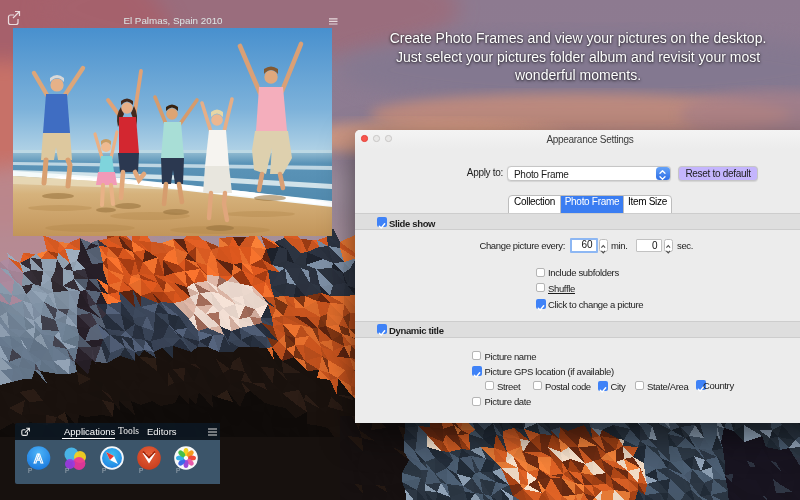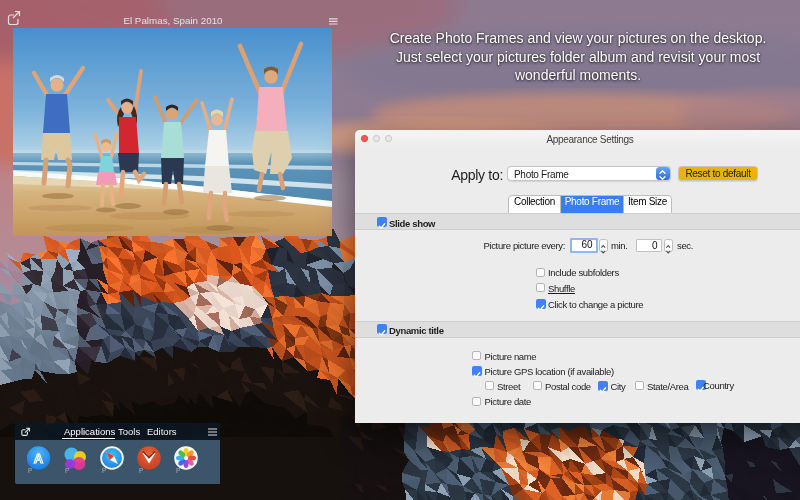--- a/index.html
+++ b/index.html
@@ -2062,44 +2062,44 @@
 wonderful moments.
 </div>
 
 <div class="abs" style="left:355px;top:130px;width:470px;height:293px;background:#ececec;border-radius:5px 5px 0 0;box-shadow:0 12px 32px rgba(0,0,0,0.55);">
   <div class="abs" style="left:0;top:0;width:470px;height:19px;background:linear-gradient(#f4f4f4,#ececec);border-radius:5px 5px 0 0;"></div>
   <div class="abs" style="left:6.3px;top:5.3px;width:6.4px;height:6.4px;border-radius:50%;background:#f9564e;border:0.5px solid #e4423a;box-sizing:border-box;"></div>
   <div class="abs" style="left:18.3px;top:5.3px;width:6.4px;height:6.4px;border-radius:50%;background:#e9e8e7;border:0.5px solid #c9c7c6;box-sizing:border-box;"></div>
   <div class="abs" style="left:30.3px;top:5.3px;width:6.4px;height:6.4px;border-radius:50%;background:#e9e8e7;border:0.5px solid #c9c7c6;box-sizing:border-box;"></div>
   <div class="abs" style="left:0;top:4px;width:470px;text-align:center;font-size:10px;letter-spacing:-0.3px;color:#3c3c3c;">Appearance Settings</div>
 
-  <div class="lb" style="left:48px;top:37px;width:100px;text-align:right;font-size:14px;letter-spacing:-0.3px;">Apply to:</div>
+  <div class="lb" style="left:48px;top:37px;width:100px;text-align:right;font-size:10px;letter-spacing:-0.3px;">Apply to:</div>
   <div class="abs" style="left:152px;top:35.5px;width:164px;height:15.5px;background:#fff;border:1px solid #c6c6c6;border-radius:4px;box-sizing:border-box;box-shadow:0 0.5px 1px rgba(0,0,0,0.1);">
     <div class="lb" style="left:6px;top:2px;font-size:10px;letter-spacing:-0.3px;">Photo Frame</div>
     <div class="abs" style="right:0.5px;top:0.5px;width:13.5px;height:12.5px;border-radius:3.5px;background:linear-gradient(#66a3f8,#2d6ee6);">
       <svg width="13" height="12" viewBox="0 0 13 12">
             <path d="M4,4.3 L6.5,1.8 L9,4.3 M4,7.7 L6.5,10.2 L9,7.7" stroke="#fff" stroke-width="1.3" fill="none" stroke-linecap="round" stroke-linejoin="round"></path>
           </svg>
     </div>
   </div>
-  <div class="abs" style="left:323px;top:35.5px;width:80px;height:15.5px;background:#eab308;border:1px solid #c6c6c6;border-radius:4px;box-sizing:border-box;text-align:center;line-height:13px;font-size:10px;letter-spacing:-0.3px;color:#1c1c1c;box-shadow:0 0.5px 1px rgba(0,0,0,0.1);">Reset to default</div>
+  <div class="abs" style="left:323px;top:35.5px;width:80px;height:15.5px;background:#c4b5fd;border:1px solid #c6c6c6;border-radius:4px;box-sizing:border-box;text-align:center;line-height:13px;font-size:10px;letter-spacing:-0.3px;color:#1c1c1c;box-shadow:0 0.5px 1px rgba(0,0,0,0.1);">Reset to default</div>
 
   <div class="abs" style="left:153px;top:65px;width:164px;height:25px;background:#fff;border:1px solid #bdbdbd;border-radius:4px;box-sizing:border-box;overflow:hidden;display:flex;font-size:10px;letter-spacing:-0.3px;">
     <div style="width:52px;text-align:center;line-height:11.5px;border-right:1px solid #bdbdbd;box-sizing:border-box;">Collection</div>
     <div style="width:62px;text-align:center;line-height:11.5px;background:#3a7df2;color:#fff;">Photo Frame</div>
     <div style="flex:1;text-align:center;line-height:11.5px;border-left:1px solid #bdbdbd;box-sizing:border-box;">Item Size</div>
   </div>
 
   <div class="abs" style="left:0;top:83px;width:470px;height:15px;background:#dedede;border-top:1px solid #cdcdcd;border-bottom:1px solid #cdcdcd;box-sizing:content-box;"></div>
   <div class="cbc" style="left:22px;top:87px;"><svg width="10" height="10" viewBox="0 0 10 10">
           <path d="M2.3,5.2 L4.2,7 L7.7,2.8" stroke="#fff" stroke-width="1.4" fill="none" stroke-linecap="round"></path>
         </svg></div>
   <div class="lb" style="left:34px;top:88px;font-weight:bold;">Slide show</div>
 
-  <div class="lb" style="left:60px;top:110px;width:150px;text-align:right;">Picture picture every:</div>
+  <div class="lb" style="left:60px;top:110px;width:150px;text-align:right;">Change picture every:</div>
   <div class="abs" style="left:214.5px;top:108px;width:28px;height:14.5px;background:#fff;border:2px solid #8db7f3;border-radius:1px;box-sizing:border-box;text-align:right;font-size:10px;line-height:10px;padding-right:3px;color:#111;">60</div>
   <div class="abs" style="left:244px;top:109px;width:8.5px;height:12.5px;background:#fff;border:1px solid #bdbdbd;border-radius:2.5px;box-sizing:border-box;">
     <svg width="6.5" height="10.5" viewBox="0 0 6.5 10.5">
           <path d="M1.4,3.6 L3.25,1.5 L5.1,3.6 M1.4,6.9 L3.25,9 L5.1,6.9" stroke="#4a4a4a" stroke-width="1.1" fill="none"></path>
         </svg>
   </div>
   <div class="lb" style="left:256px;top:110px;">min.</div>
   <div class="abs" style="left:280.5px;top:108.5px;width:26px;height:13.5px;background:#fff;border:1px solid #c2c2c2;border-radius:1px;box-sizing:border-box;text-align:right;font-size:10px;line-height:11px;padding-right:3px;color:#111;">0</div>
   <div class="abs" style="left:309px;top:109px;width:8.5px;height:12.5px;background:#fff;border:1px solid #bdbdbd;border-radius:2.5px;box-sizing:border-box;">
     <svg width="6.5" height="10.5" viewBox="0 0 6.5 10.5">
@@ -2152,21 +2152,21 @@
 
 <div class="abs" style="left:15px;top:423px;width:205px;height:61px;border-radius:2px;overflow:hidden;padding-left:20px;">
   <div class="abs" style="left:0;top:0;width:205px;height:17px;background:rgba(12,24,36,0.82);"></div>
   <div class="abs" style="left:0;top:17px;width:205px;height:44px;background:rgba(72,106,136,0.76);"></div>
   <svg class="abs" style="left:5px;top:3.5px" width="11" height="11" viewBox="0 0 11 11">
     <path d="M5.5,2.8 h-2.3 a1.4,1.4 0 0 0 -1.4,1.4 v2.8 a1.4,1.4 0 0 0 1.4,1.4 h2.8 a1.4,1.4 0 0 0 1.4,-1.4 v-2.3" stroke="#e8e8e8" stroke-width="1.1" fill="none"></path>
     <path d="M5,5.6 L9.2,1.4 M6.2,1.2 h3.2 v3.2" stroke="#e8e8e8" stroke-width="1.1" fill="none"></path>
   </svg>
   <div class="abs" style="left:49px;top:3px;font-size:9.5px;color:#fff;white-space:nowrap;">Applications</div>
   <div class="abs" style="left:47px;top:14.5px;width:53px;height:1.4px;background:#fff;"></div>
-  <div class="abs" style="left:103px;top:3px;font-size:9.5px;color:#f2f2f2;">Tools</div>
+  <div class="abs" style="left:103px;top:3px;font-size:9.5px;color:#f2f2f2;font-family:Liberation Serif, serif;">Tools</div>
   <div class="abs" style="left:132px;top:3px;font-size:9.5px;color:#f2f2f2;">Editors</div>
   <svg class="abs" style="left:193px;top:4.5px" width="9" height="8" viewBox="0 0 9 8">
     <path d="M0,1 h9 M0,4 h9 M0,7 h9" stroke="#dcdcdc" stroke-width="1.2"></path>
   </svg>
 
   <svg class="abs" style="left:12px;top:22.5px" width="182" height="27" viewBox="0 0 182 27">
     <defs>
       <radialGradient id="appstore" cx="0.5" cy="0.3" r="0.9">
         <stop offset="0" stop-color="#4db5f8"></stop>
             <stop offset="1" stop-color="#0e6ad8"></stop>

